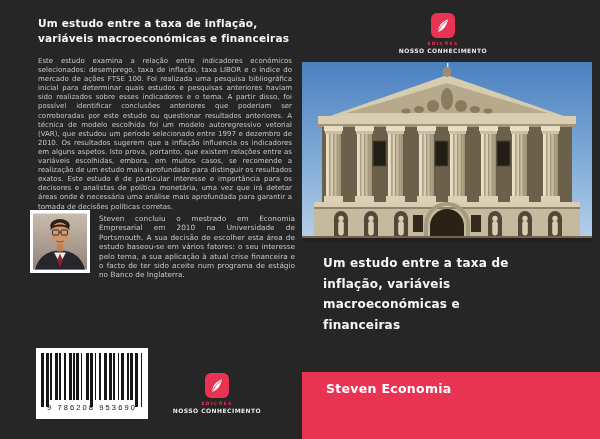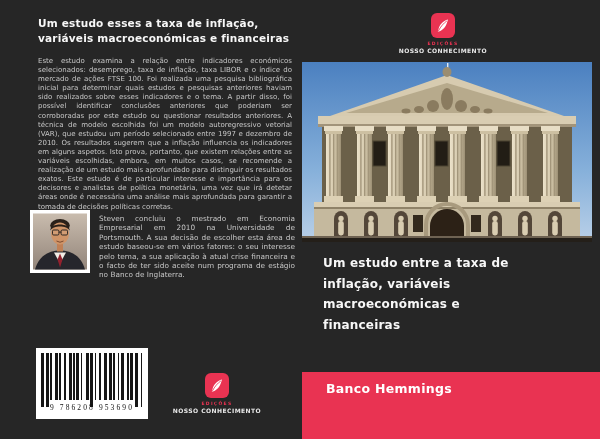--- a/index.html
+++ b/index.html
@@ -54,39 +54,39 @@
   .barcode{
     position:absolute;left:36px;top:348px;width:112px;height:71px;
     background:#fff;display:flex;flex-direction:column;align-items:center;
   }
   .barcode-bars{margin-top:5px;width:102px;height:47px;display:flex;align-items:flex-start;}
   .barcode-bars .b{height:47px;}
   .barcode-bars .b.tall{height:54px;}
   .barcode-bars .b.dark{background:#161616;}
   .barcode-bars .b.lite{background:#fff;}
   .barcode-digits{
-    margin-top:3px;font-family:Liberation Serif, serif;
+    margin-top:3px;font-family:Liberation Sans, sans-serif;
     font-size:7.5px;letter-spacing:2.1px;color:#111;white-space:nowrap;z-index:2;background:transparent;
   }
   
   .author-bar{
     position:absolute;left:302px;top:372px;width:298px;height:67px;
     background:var(--red,#e93352);
   }
   .author-name{
     position:absolute;left:24px;top:9px;
     font-size:12.5px;font-weight:bold;color:#fff;letter-spacing:.3px;
   }
 </style>
 </head>
 <body>
 
 <div class="cover" style="--bg: #262626; --red: #e93352; --body: #c6c6c6; --title: #f7f7f7;">
 
-  <div class="top-title">Um estudo esses a taxa de inflação,
+  <div class="top-title">Um estudo entre a taxa de inflação,
 variáveis macroeconómicas e financeiras</div>
 
   <div class="logo logo-top">
     <div class="logo-square">
       <svg viewBox="0 0 24 24">
         <path d="M18.6 3.2 C12 5 7.4 10 5.9 16.6 L5.1 19.8 C9.2 19 14.7 15 16.7 9.4 C17.5 7.3 18.2 5.2 18.6 3.2 Z" fill="#ffffff"></path>
         <path d="M5.6 19.2 C9 12.4 12.8 8.3 17.2 5.2" stroke="#e93352" stroke-width="1.1" fill="none"></path>
       </svg>
     </div>
     <div class="logo-edicoes">EDIÇÕES</div>
@@ -257,16 +257,16 @@
       <svg viewBox="0 0 24 24">
         <path d="M18.6 3.2 C12 5 7.4 10 5.9 16.6 L5.1 19.8 C9.2 19 14.7 15 16.7 9.4 C17.5 7.3 18.2 5.2 18.6 3.2 Z" fill="#ffffff"></path>
         <path d="M5.6 19.2 C9 12.4 12.8 8.3 17.2 5.2" stroke="#e93352" stroke-width="1.1" fill="none"></path>
       </svg>
     </div>
     <div class="logo-edicoes">EDIÇÕES</div>
     <div class="logo-name">NOSSO CONHECIMENTO</div>
   </div>
 
   <div class="author-bar">
-    <div class="author-name">Banco Hemmings</div>
+    <div class="author-name">Steven Economia</div>
   </div>
 
 </div>
 
 </body></html>

